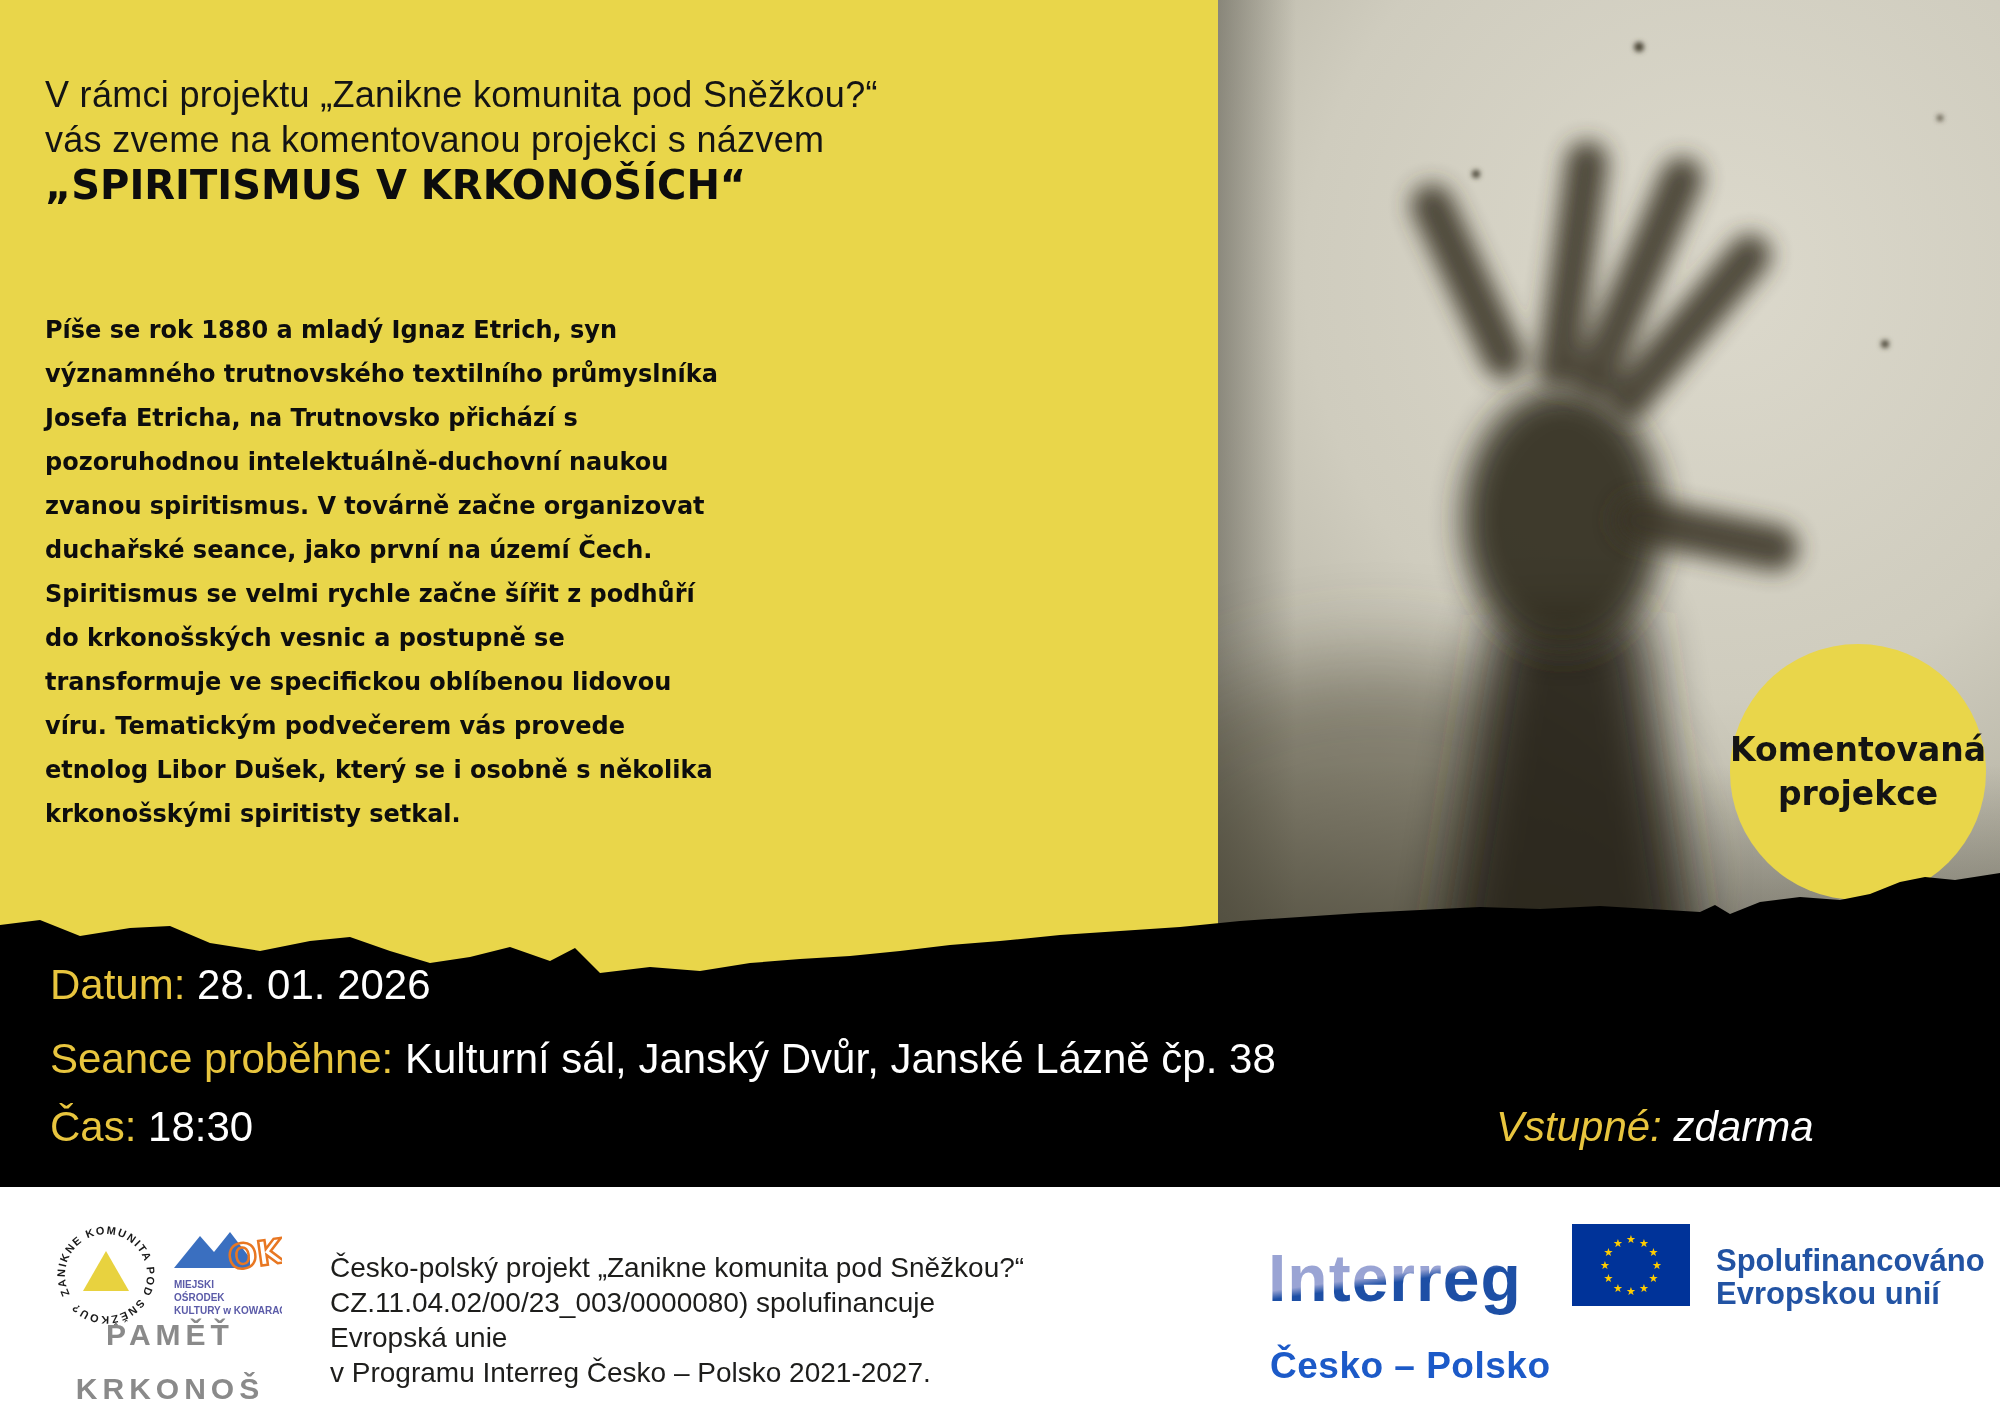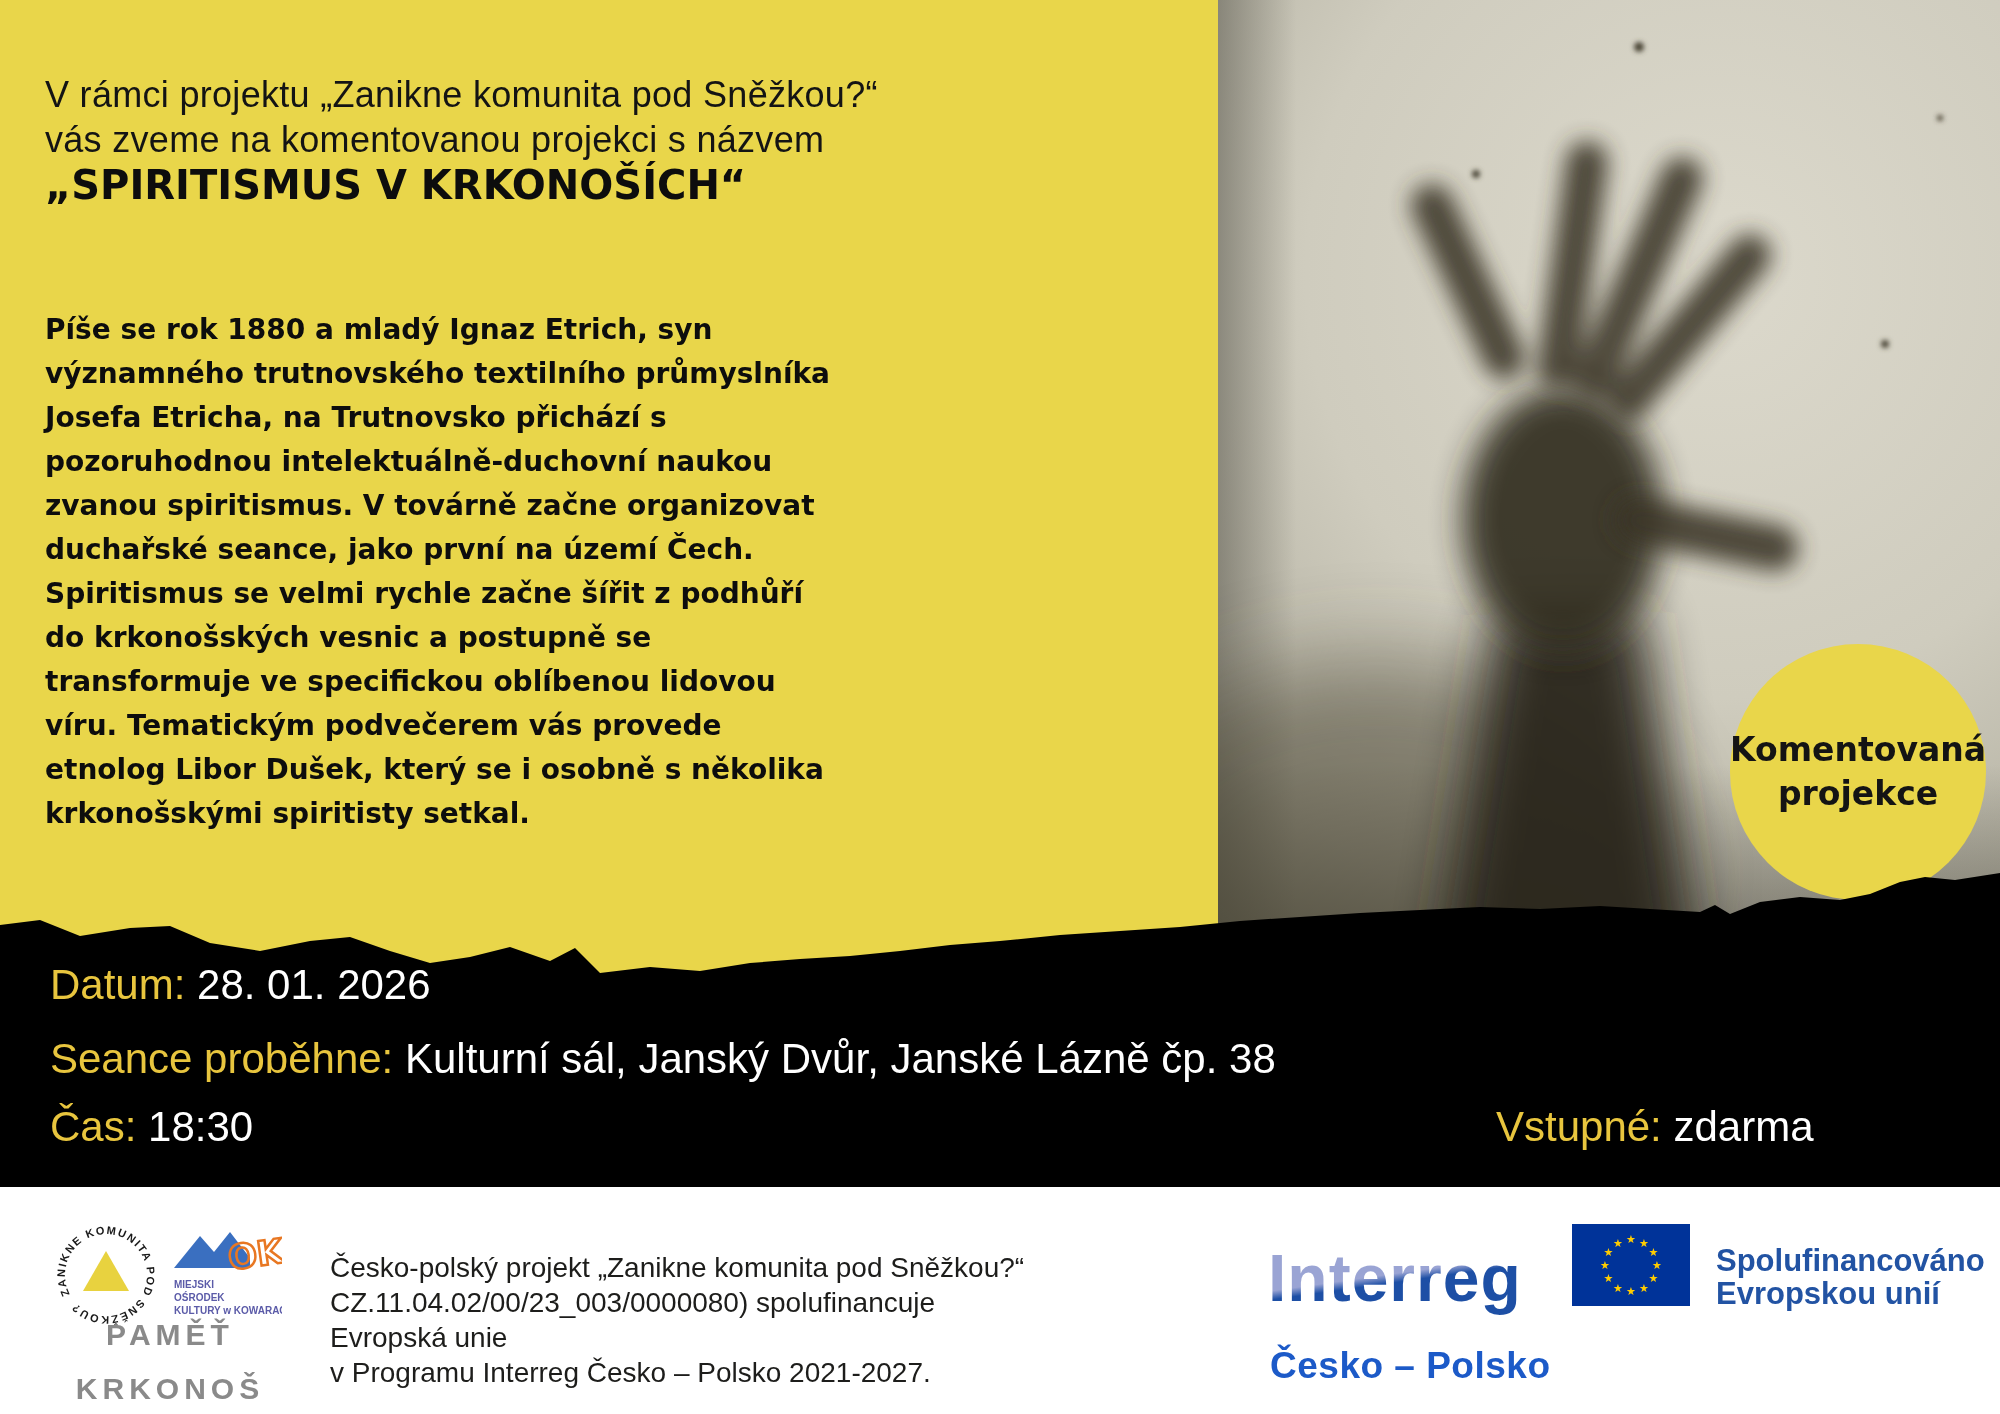--- a/index.html
+++ b/index.html
@@ -13,21 +13,21 @@
     position:absolute;left:45px;top:72px;width:1150px;
     font-family:"Liberation Sans",sans-serif;font-size:36px;line-height:45px;color:#141414;
     white-space:pre-line;letter-spacing:.3px;
   }
   .event-title{
     position:absolute;left:45px;top:161px;width:1150px;
     font-family:"DejaVu Sans",sans-serif;font-weight:bold;font-size:40px;line-height:48px;color:#0d0d0d;
   }
   .body-text{
     position:absolute;left:45px;top:308px;width:1165px;
-    font-family:"DejaVu Sans",sans-serif;font-weight:bold;font-size:28px;line-height:44px;color:#0d0d0d;
+    font-family:"DejaVu Sans",sans-serif;font-weight:bold;font-size:24px;line-height:44px;color:#0d0d0d;
     white-space:pre-line;
   }
   
   .photo{
     position:absolute;left:1218px;top:0;width:782px;height:980px;
     background:
       linear-gradient(90deg, rgba(82,80,70,.5) 0%, rgba(82,80,70,0) 10%),
       linear-gradient(0deg, rgba(52,50,42,.55) 0%, rgba(52,50,42,0) 22%),
       radial-gradient(ellipse 110% 90% at 64% 28%, #dcd9cc 0%, #cfccbe 48%, #b4b1a2 78%, #94927f 100%);
   }
@@ -41,21 +41,21 @@
   }
   
   .tear{position:absolute;left:0;top:860px;width:2000px;height:120px;z-index:4;}
   .black-band{position:absolute;left:0;top:975px;width:2000px;height:212px;background:#000;z-index:4;}
   .info-row{position:absolute;z-index:6;font-family:"Liberation Sans",sans-serif;font-size:42px;line-height:50px;white-space:nowrap;}
   .info-row .lbl{color:#e8c53e;}
   .info-row .val{color:#ffffff;}
   .row-date{left:50px;top:960px;}
   .row-venue{left:50px;top:1034px;}
   .row-time{left:50px;top:1102px;}
-  .row-admission{left:1496px;top:1102px;}
+  .row-admission{left:1496px;top:1102px;font-style:italic;}
   
   .footer{position:absolute;left:0;top:1187px;width:2000px;height:227px;background:#ffffff;z-index:5;}
   .abs{position:absolute;}
   .project-text{
     left:330px;top:1250px;width:720px;
     font-family:"Liberation Sans",sans-serif;font-size:28px;line-height:35px;color:#1d1d1b;
     white-space:pre-line;z-index:6;
   }
   .interreg-word{
     left:1268px;top:1240px;z-index:6;

